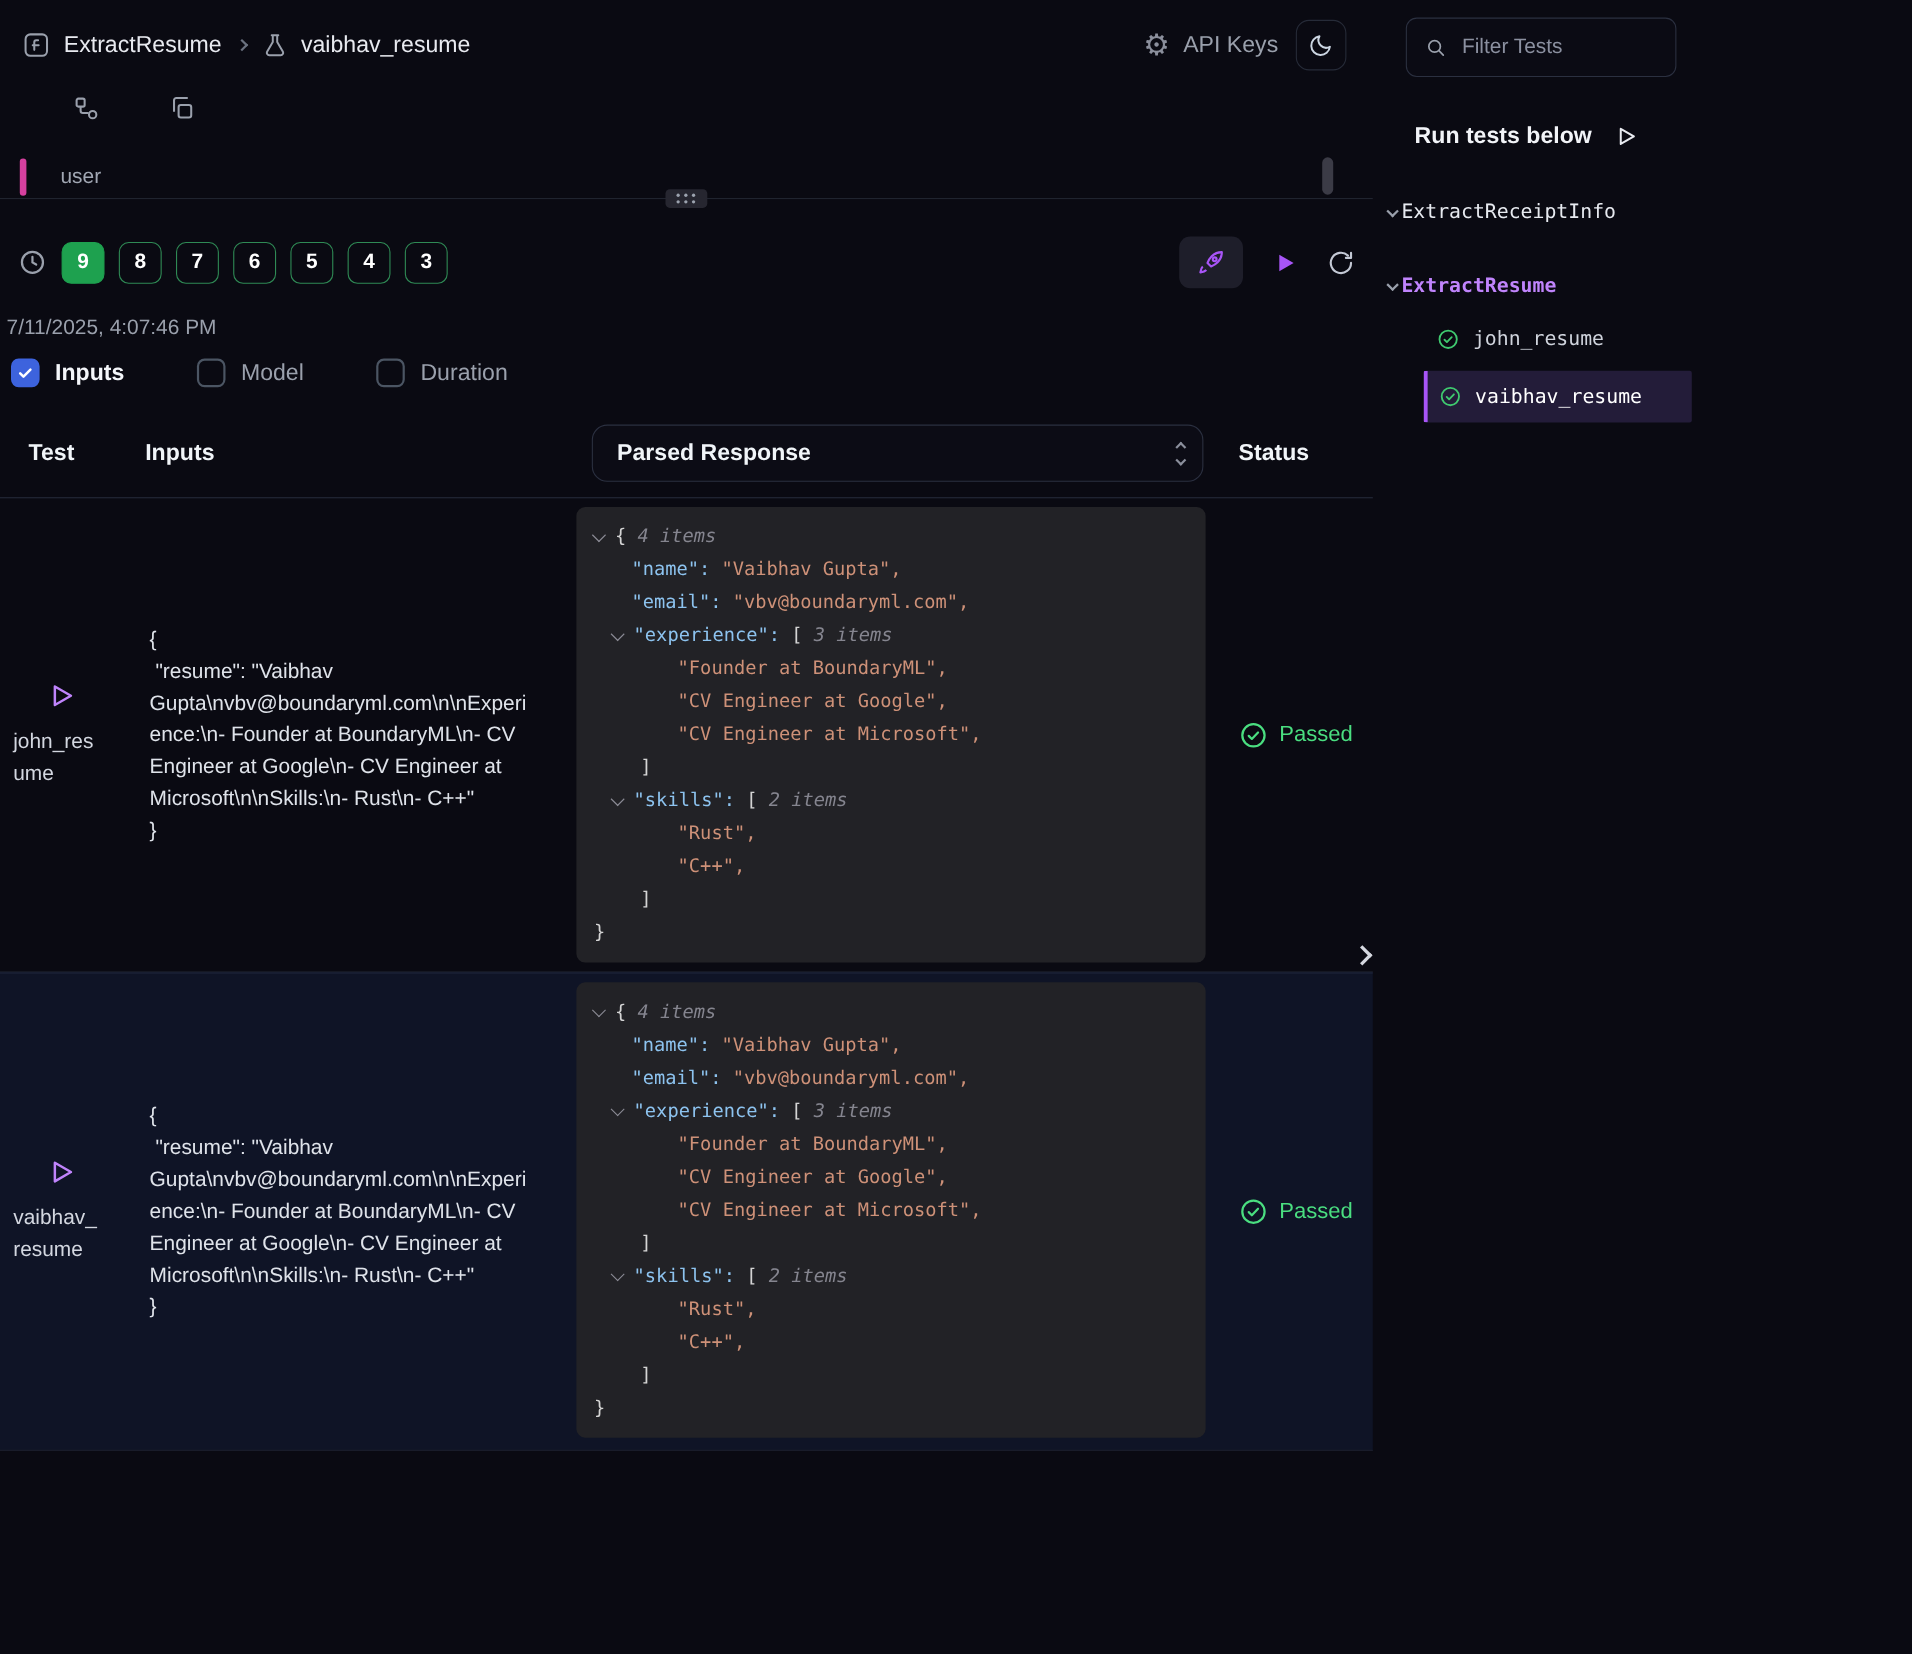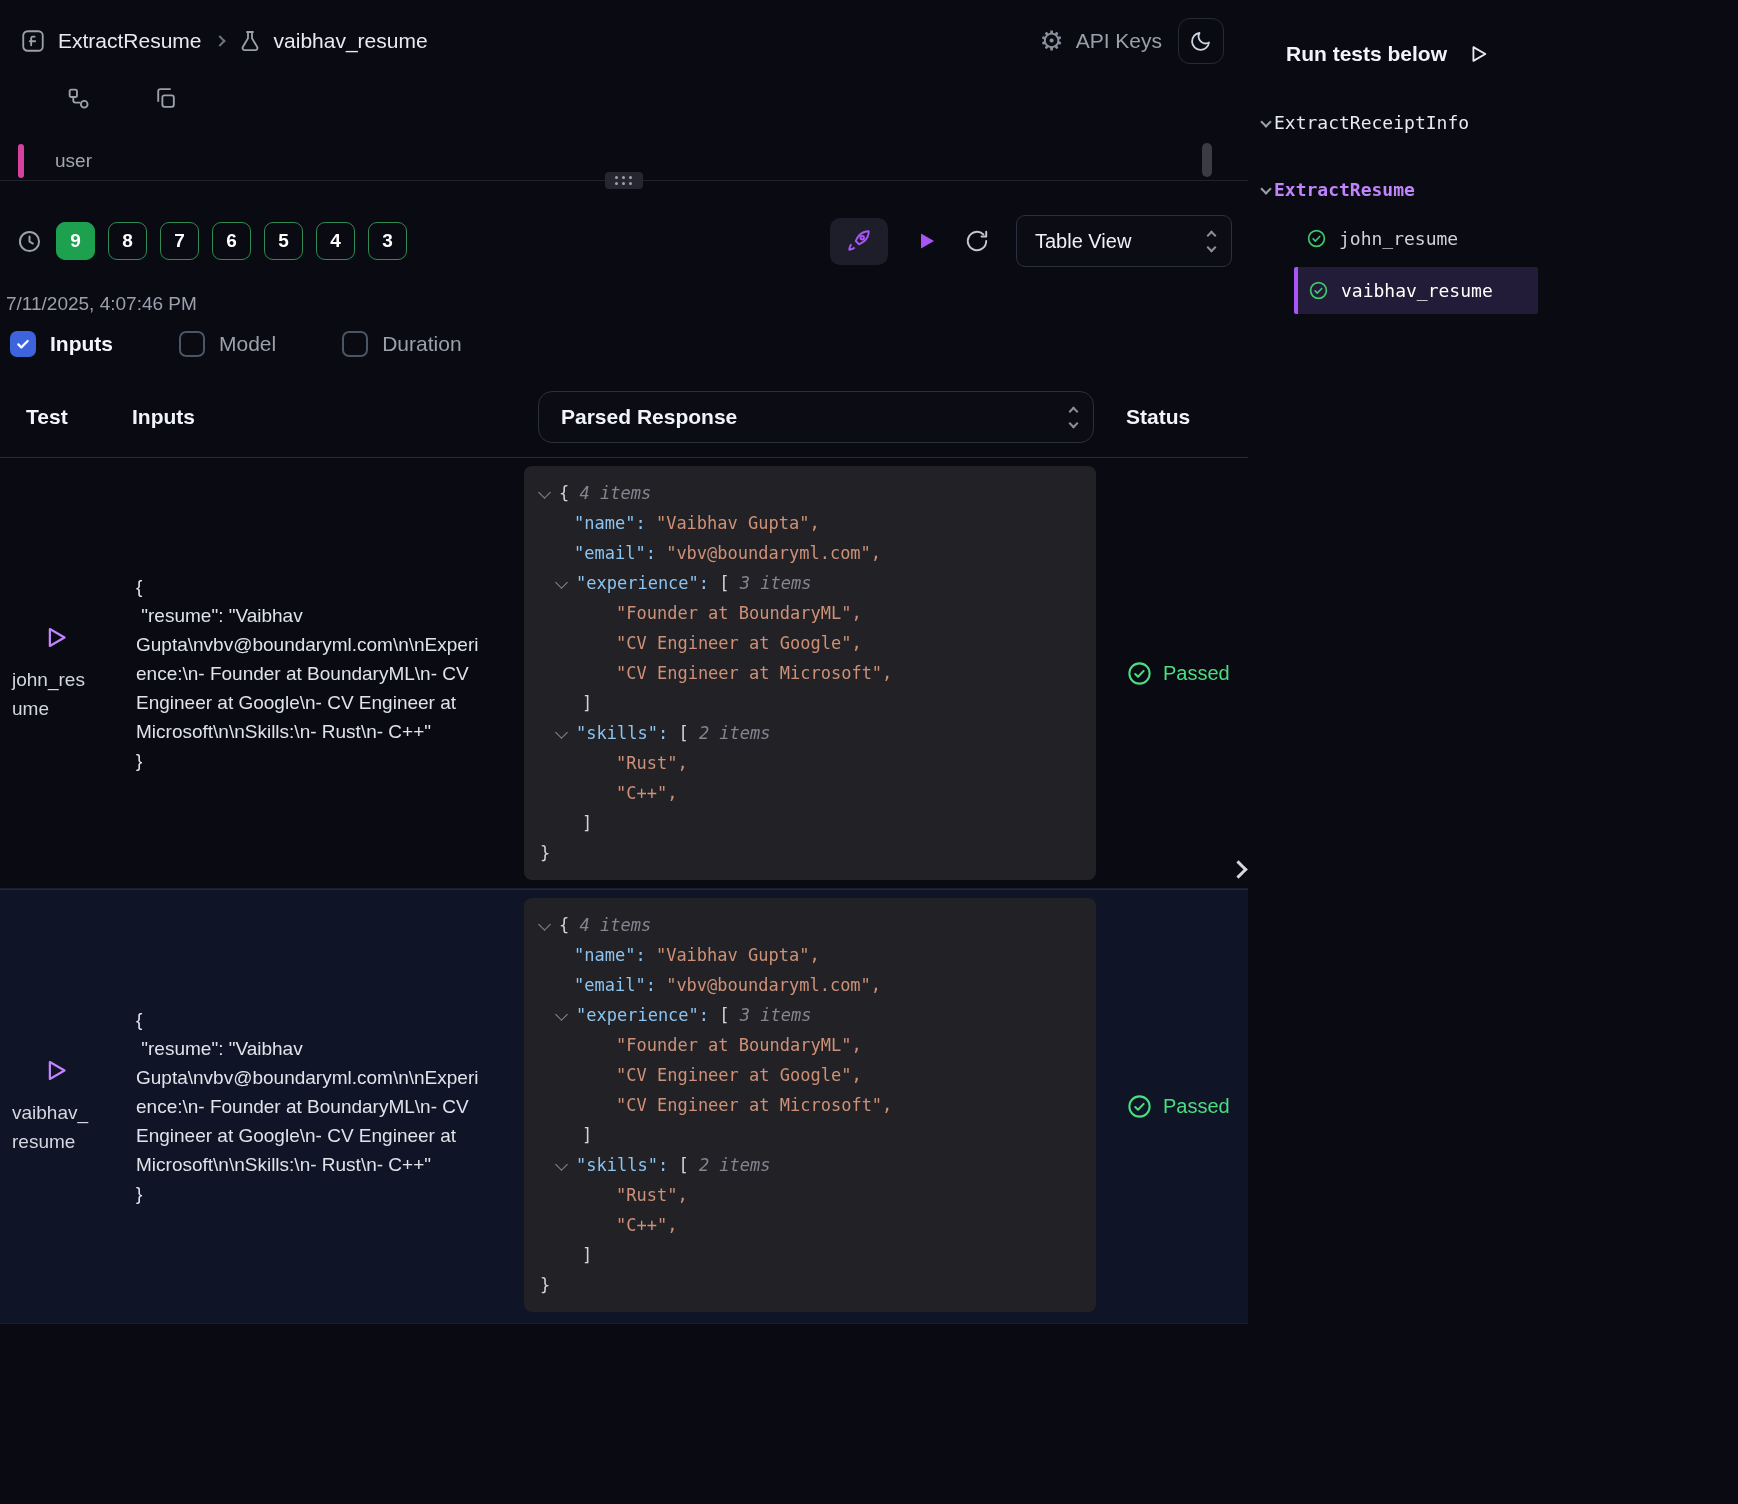--- a/index.html
+++ b/index.html
@@ -218,27 +218,20 @@
           </span>
         </button>
         <button class="icon-btn">
           <span>
             <svg width="26" height="26" viewBox="0 0 24 24" fill="none" stroke="#c3c8d4" stroke-width="1.8" stroke-linecap="round" stroke-linejoin="round">
               <path d="M20.5 12a8.5 8.5 0 1 1-2.6-6.1"></path>
                 <path d="M20.5 3.5v4.3h-4.3"></path>
             </svg>
           </span>
         </button>
-        <div class="view-select">
-          <span>Table View</span>
-          <span class="updown">
-            <span class="cv up"></span>
-              <span class="cv down"></span>
-          </span>
-        </div>
       </div>
     </div>
 
     <div class="timestamp">7/11/2025, 4:07:46 PM</div>
     <div class="cb-row">
       <div class="cb">
         <span class="box checked">
           <svg width="16" height="16" viewBox="0 0 24 24" fill="none" stroke="#fff" stroke-width="3.4" stroke-linecap="round" stroke-linejoin="round">
               <path d="M5 12.5l4.5 4.5L19 7.5"></path>
             </svg>
@@ -353,20 +346,29 @@
         <span class="passed-label">Passed</span>
       </div>
     </div>
 
     <div class="panel-chevron">
       <span class="cv right"></span>
     </div>
   </div>
 
   <aside class="sidebar">
+    <div class="filter-box">
+      <span>
+        <svg width="21" height="21" viewBox="0 0 24 24" fill="none" stroke="#9aa0ac" stroke-width="1.8" stroke-linecap="round">
+            <circle cx="10.5" cy="10.5" r="6"></circle>
+            <path d="M15 15l4.5 4.5"></path>
+          </svg>
+      </span>
+      <span class="placeholder">Filter Tests</span>
+    </div>
 
     <div class="run-tests">
       <span>Run tests below</span>
       <span>
         <svg width="22" height="22" viewBox="0 0 24 24" fill="none" stroke="#e8eaf0" stroke-width="2" stroke-linejoin="round">
             <path d="M7 4.5l13 7.5-13 7.5z"></path>
           </svg>
       </span>
     </div>
 

